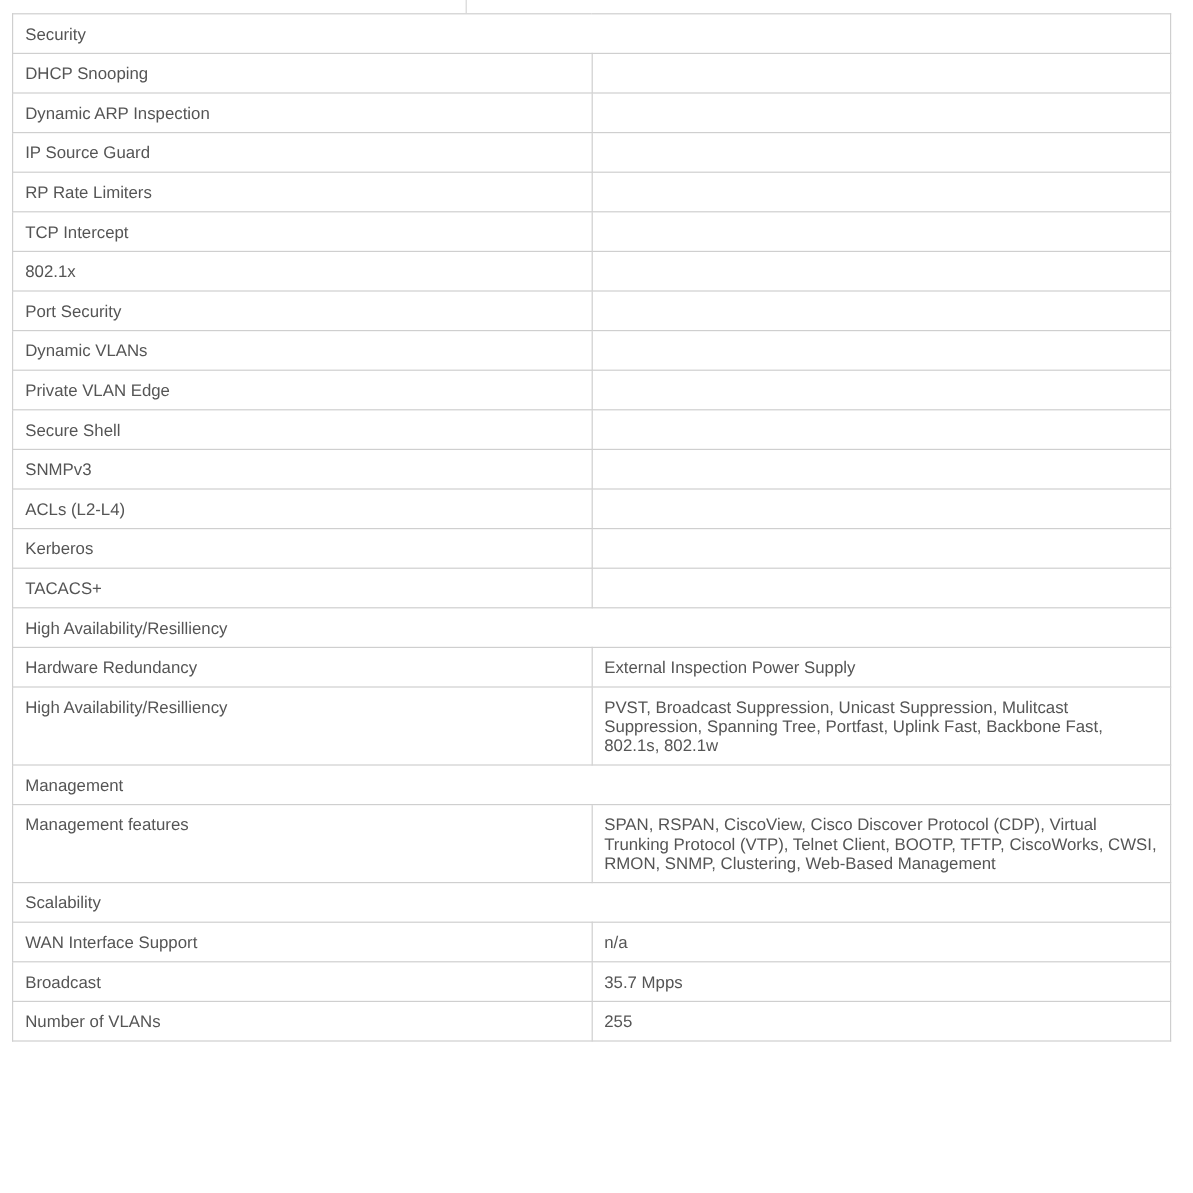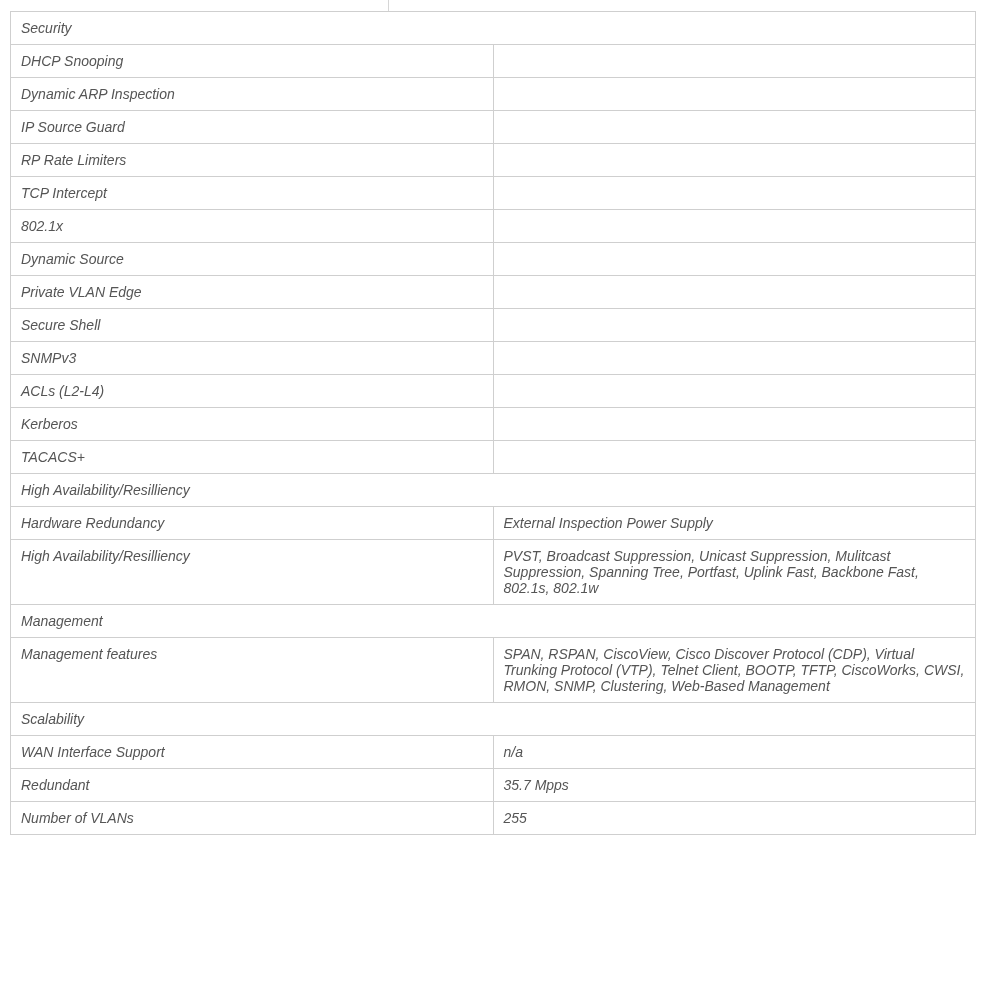--- a/index.html
+++ b/index.html
@@ -1,19 +1,19 @@
 <!DOCTYPE html>
 <html><head>
 <meta charset="utf-8">
 <style>
   html,body{margin:0;padding:0;background:#fff;}
   body{width:994px;height:994px;overflow:hidden;position:relative;font-family:"Liberation Sans",sans-serif;}
   .topstub{position:absolute;left:388px;top:0;width:1px;height:11px;background:#d6d6d6;}
   table{position:absolute;left:10px;top:11px;width:966px;border-collapse:collapse;table-layout:fixed;}
-  td{border:1px solid #cfcfcf;padding:8px 9px 8px 10px;font-size:14px;line-height:16px;color:#555;vertical-align:top;word-wrap:break-word;font-style:italic;}
+  td{border:1px solid #cfcfcf;padding:8px 9px 8px 10px;font-size:14px;line-height:16px;color:#555;vertical-align:top;word-wrap:break-word;}
   td.k{width:358px;}
   tr.row td{height:16px;}
 </style>
 </head>
 <body>
 
 <div class="topstub"></div>
 
 <table>
   <tbody>
@@ -38,21 +38,25 @@
       </tr>
     <tr class="row">
         <td class="k">TCP Intercept</td>
         <td></td>
       </tr>
     <tr class="row">
         <td class="k">802.1x</td>
         <td></td>
       </tr>
     <tr class="row">
-        <td class="k">Dynamic Source</td>
+        <td class="k">Port Security</td>
+        <td></td>
+      </tr>
+    <tr class="row">
+        <td class="k">Dynamic VLANs</td>
         <td></td>
       </tr>
     <tr class="row">
         <td class="k">Private VLAN Edge</td>
         <td></td>
       </tr>
     <tr class="row">
         <td class="k">Secure Shell</td>
         <td></td>
       </tr>
@@ -94,21 +98,21 @@
       </tr>
 
     <tr>
         <td colspan="2">Scalability</td>
       </tr>
     <tr class="row">
         <td class="k">WAN Interface Support</td>
         <td>n/a</td>
       </tr>
     <tr class="row">
-        <td class="k">Redundant</td>
+        <td class="k">Broadcast</td>
         <td>35.7 Mpps</td>
       </tr>
     <tr class="row">
         <td class="k">Number of VLANs</td>
         <td>255</td>
       </tr>
   </tbody>
 </table>
 
 </body></html>

